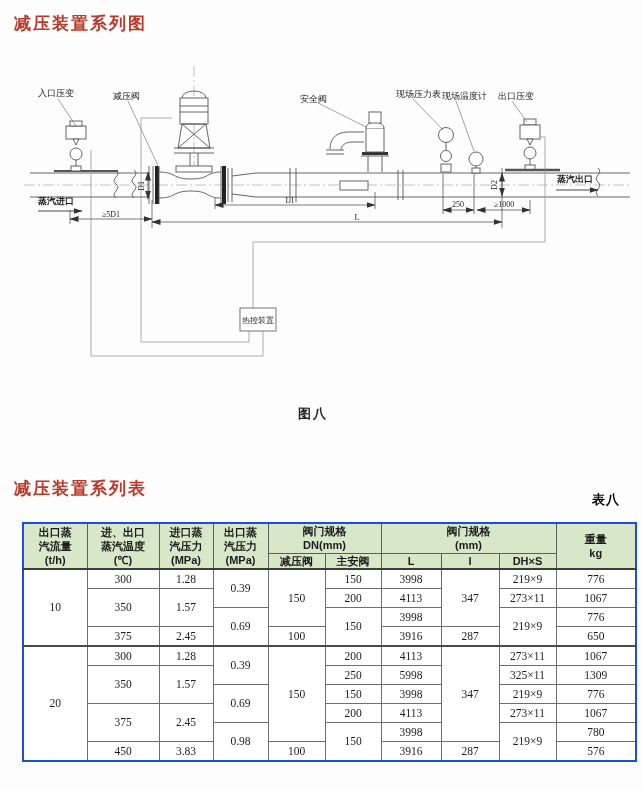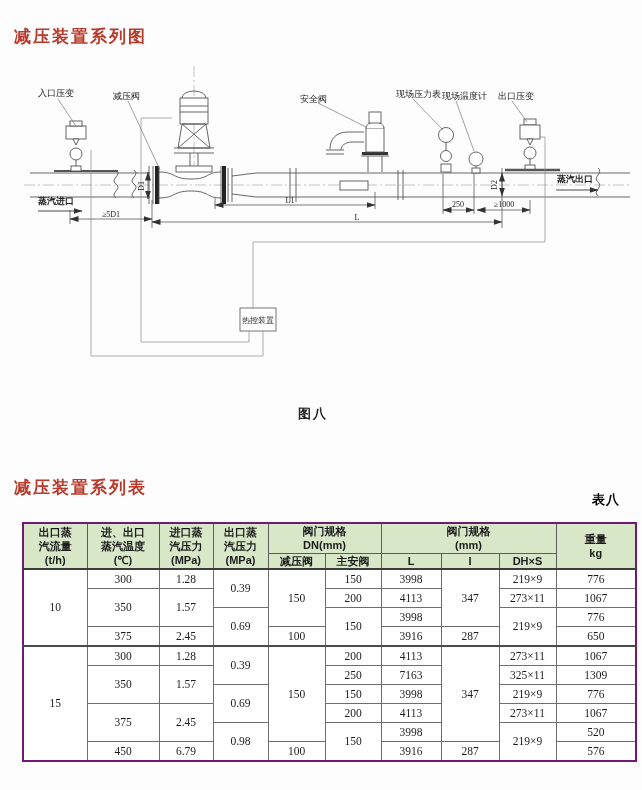--- a/index.html
+++ b/index.html
@@ -1,33 +1,33 @@
 <!DOCTYPE html>
 <html><head>
 <meta charset="utf-8">
 <style>
   html,body{margin:0;padding:0;background:#fdfdfd;}
   body{width:642px;height:790px;position:relative;overflow:hidden;
        font-family:"Liberation Sans",sans-serif;-webkit-font-smoothing:antialiased;}
   .red-title{position:absolute;left:14px;color:#b73a2b;font-family:"DejaVu Serif",serif;
-       font-weight:700;font-size:17px;letter-spacing:2px;margin-top:13px;}
+       font-weight:700;font-size:17px;letter-spacing:2px;}
   #t1{top:12px;}
-  #t2{top:463px;}
+  #t2{top:477px;}
   #tbl-cap{position:absolute;right:22px;top:491px;font-size:13px;font-weight:600;color:#000000;letter-spacing:1px;}
   #diagram{position:absolute;left:0;top:55px;}
   svg text{font-family:"Liberation Sans",sans-serif;fill:#222;}
   .lbl{font-size:9px;}
   .dim{font-size:8px;font-family:"Liberation Serif",serif;}
   .cap{font-size:13px;font-weight:600;letter-spacing:2px;}
   .boxlbl{font-size:8px;}
   
   table.spec{position:absolute;left:22px;top:522px;border-collapse:collapse;table-layout:fixed;
        width:613px;font-family:"Liberation Serif",serif;color:#1c1c1c;}
   table.spec td,table.spec th{border:1px solid #6e6e6e;padding:0;text-align:center;vertical-align:middle;}
-  table.spec{border:2px solid #701a75;}
+  table.spec{border:2px solid #1d4ed8;}
   table.spec thead th{background:#d8e7c8;font-family:"Liberation Sans",sans-serif;
        font-weight:700;font-size:11px;line-height:1.3;white-space:pre-line;border-color:#5c5c5c;}
   table.spec thead tr.h2 th{border-bottom:2px solid #3c3c3c;}
   table.spec thead th[rowspan]{border-bottom:2px solid #3c3c3c;}
   table.spec tbody td{font-size:11.5px;height:18px;background:#fff;}
   td.g-end{border-bottom:2px solid #4a4a4a !important;}
 </style>
 </head>
 <body>
 
@@ -267,36 +267,36 @@
     <tr>
       <td class="g-end">375</td>
       <td class="g-end">2.45</td>
       <td class="g-end">100</td>
       <td class="g-end">3916</td>
       <td class="g-end">287</td>
       <td class="g-end">650</td>
     </tr>
 
     <tr>
-      <td rowspan="6">15</td>
+      <td rowspan="6">20</td>
       <td>300</td>
       <td>1.28</td>
       <td rowspan="2">0.39</td>
       <td rowspan="5">150</td>
       <td>200</td>
       <td>4113</td>
       <td rowspan="5">347</td>
       <td>273×11</td>
       <td>1067</td>
     </tr>
     <tr>
       <td rowspan="2">350</td>
       <td rowspan="2">1.57</td>
       <td>250</td>
-      <td>7163</td>
+      <td>5998</td>
       <td>325×11</td>
       <td>1309</td>
     </tr>
     <tr>
       <td rowspan="2">0.69</td>
       <td>150</td>
       <td>3998</td>
       <td>219×9</td>
       <td>776</td>
     </tr>
@@ -306,24 +306,24 @@
       <td>200</td>
       <td>4113</td>
       <td>273×11</td>
       <td>1067</td>
     </tr>
     <tr>
       <td rowspan="2">0.98</td>
       <td rowspan="2">150</td>
       <td>3998</td>
       <td rowspan="2">219×9</td>
-      <td>520</td>
+      <td>780</td>
     </tr>
     <tr>
       <td>450</td>
-      <td>6.79</td>
+      <td>3.83</td>
       <td>100</td>
       <td>3916</td>
       <td>287</td>
       <td>576</td>
     </tr>
   </tbody>
 </table>
 
 </body></html>

